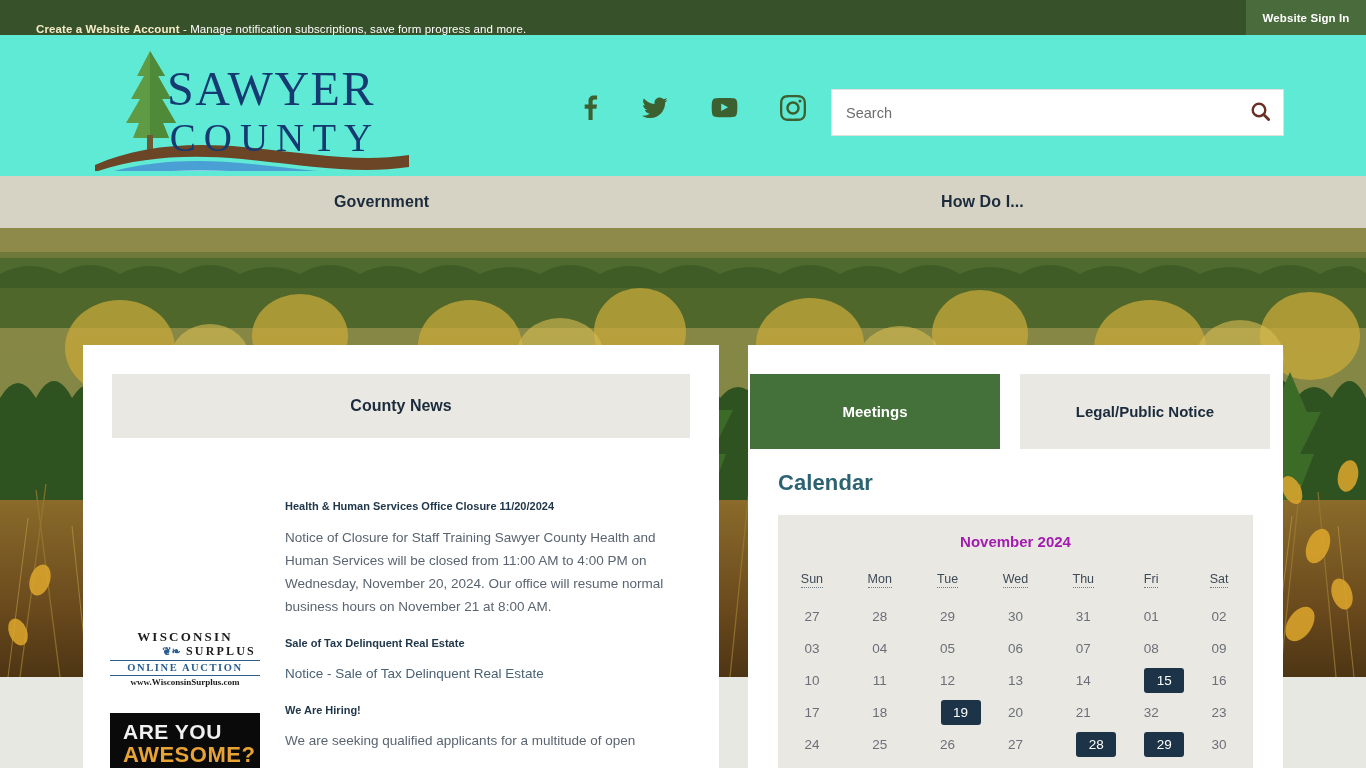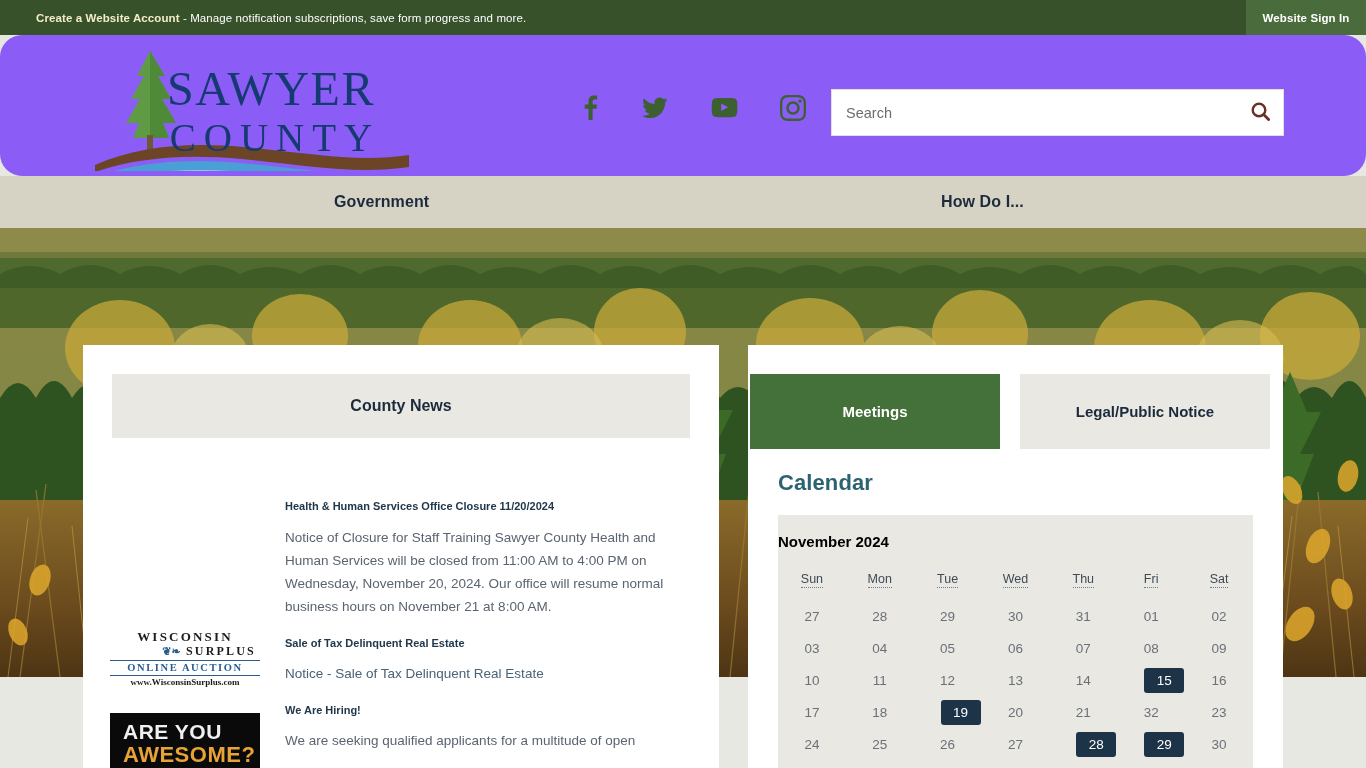--- a/index.html
+++ b/index.html
@@ -9,43 +9,42 @@
     overflow: hidden;
     font-family: "Liberation Sans", sans-serif;
     background: #e8e8e2;
   }
 
   
   .alert-bar {
     position: absolute; left: 0; top: 0;
     width: 1366px; height: 35px;
     background: #37512a;
-    display: flex; align-items: center;
+    display: flex; align-items: flex-end;
   }
   .alert-text {
     margin-left: 36px;
     font-size: 11.5px; color: #ffffff; white-space: nowrap;
     letter-spacing: .1px;
   }
   .alert-text .strong { font-weight: bold; color: #f2edc8; }
   .signin-btn {
     position: absolute; right: 0; top: 0;
     width: 120px; height: 35px;
     background: #4a6b3c;
     color: #ffffff; font-size: 11.5px; font-weight: bold;
     display: flex; align-items: center; justify-content: center;
     cursor: pointer; letter-spacing: .1px;
   }
 
   
   .header {
     position: absolute; left: 0; top: 35px;
     width: 1366px; height: 141px;
-    background: #8b5cf6;
-    border-radius: 22px;
+    background: #5eead4;
   }
   .logo { position: absolute; left: 93px; top: 8px; width: 318px; height: 128px; }
 
   .social { position: absolute; left: 578px; top: 60px; display: flex; gap: 42px; align-items: center; }
   .social svg { fill: #3c6030; display: block; cursor: pointer; }
 
   .searchwrap {
     position: absolute; left: 831px; top: 54px;
     width: 453px; height: 47px;
     background: #ffffff; border: 1px solid #e2e0da;
@@ -173,22 +172,22 @@
     font-size: 22px; font-weight: bold; color: #2c6272;
     letter-spacing: .1px;
   }
 
   .cal-box {
     position: absolute; left: 30px; top: 170px;
     width: 475px; height: 253px;
     background: #e9e8e3; padding-top: 18px;
   }
   .cal-month {
-    text-align: left; font-size: 15px; font-weight: bold;
-    color: #000000; margin-bottom: 22px;
+    text-align: center; font-size: 15px; font-weight: bold;
+    color: #a21caf; margin-bottom: 22px;
   }
   table.cal { width: 475px; border-collapse: collapse; table-layout: fixed; }
   table.cal th {
     font-size: 12.5px; font-weight: normal; color: #3d4a55;
     padding-bottom: 14px; text-align: center;
   }
   table.cal th span {
     border-bottom: 1px dotted #6e7a85; padding-bottom: 1px;
     cursor: help;
   }

